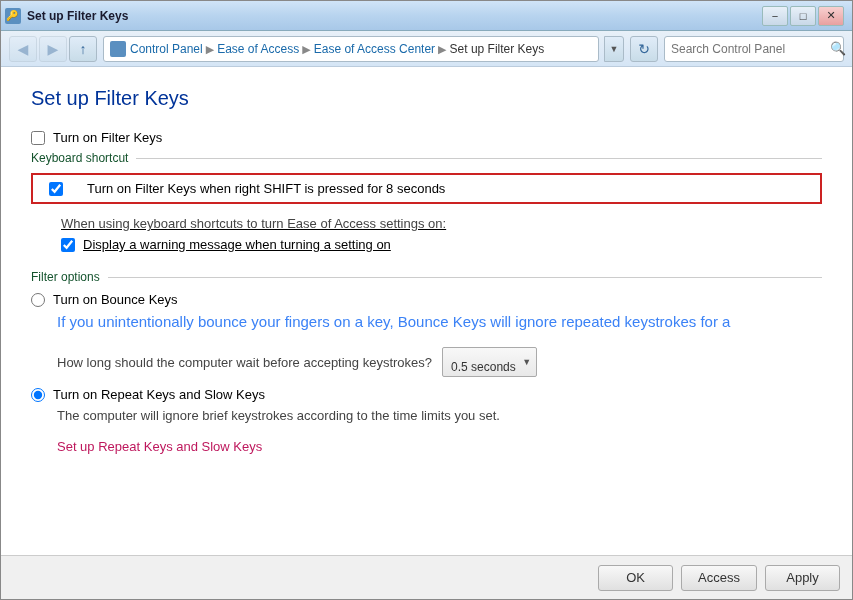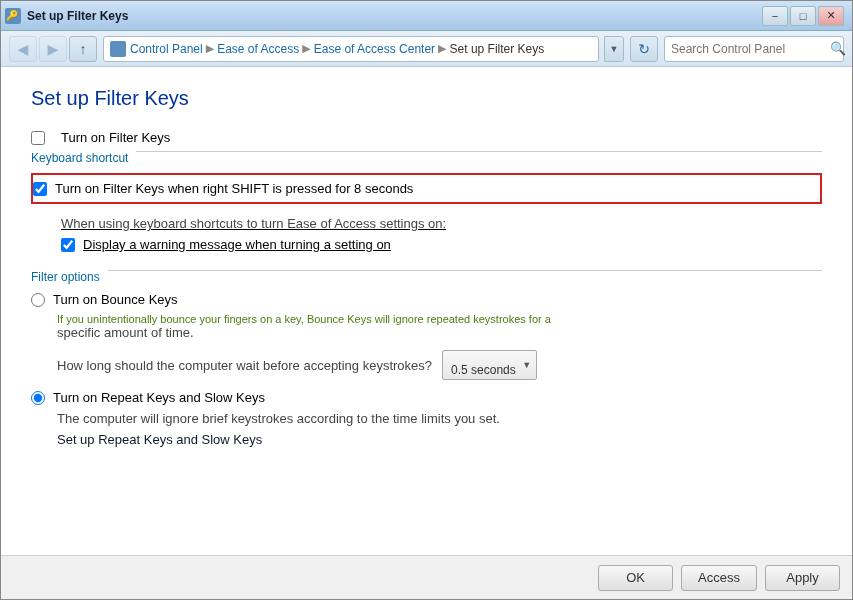--- a/index.html
+++ b/index.html
@@ -117,21 +117,21 @@
     .breadcrumb-icon {
       width: 16px;
       height: 16px;
       background: #5a8fc0;
       border-radius: 2px;
       margin-right: 4px;
       flex-shrink: 0;
     }
     .breadcrumb-items {
       display: flex;
-      align-items: flex-start;
+      align-items: flex-end;
       font-size: 12px;
       color: #333;
       gap: 0;
     }
     .breadcrumb-sep {
       color: #888;
       margin: 0 3px;
       font-size: 11px;
     }
     .breadcrumb-link {
@@ -211,49 +211,49 @@
     .content-area::-webkit-scrollbar-thumb { background: #c0c0c0; border: 2px solid #f0f0f0; border-radius: 3px; }
     .page-title {
       font-size: 20px;
       color: #003399;
       font-weight: 400;
       margin-bottom: 20px;
     }
     .top-checkbox-row {
       display: flex;
       align-items: center;
-      gap: 16px;
+      gap: 8px;
       margin-bottom: 6px;
     }
     .description-text {
       color: #444;
       margin-bottom: 18px;
       margin-left: 0;
       font-size: 13px;
     }
     .section-label {
       font-size: 12px;
-      color: #0369a1;
-      display: flex;
-      align-items: flex-start;
+      color: #14532d;
+      display: flex;
+      align-items: center;
       gap: 0;
       margin-bottom: 8px;
     }
     .section-line {
       flex: 1;
       height: 1px;
       background: #ccc;
       margin-left: 8px;
     }
     .highlighted-checkbox-row {
       display: flex;
       align-items: center;
-      gap: 8px;
+      gap: 24px;
       border: 2px solid #cc2222;
-      padding: 6px 0;
+      padding: 6px 16px;
       margin-bottom: 12px;
       margin-left: 0;
       background: white;
     }
     .sub-section {
       margin-left: 30px;
       margin-bottom: 10px;
       text-decoration: underline;
     }
     .checkbox-row {
@@ -272,21 +272,21 @@
       margin-bottom: 6px;
     }
     .indent-block {
       margin-left: 26px;
       margin-bottom: 10px;
     }
     .wait-row {
       display: flex;
       align-items: center;
       gap: 10px;
-      margin-top: 10px;
+      margin-top: 17px;
       margin-bottom: 8px;
     }
     .wait-label { color: #444; font-size: 13px; }
     .dropdown-select {
       background: linear-gradient(to bottom, #f8f8f8, #e8e8e8);
       border: 1px solid #aaa;
       padding: 12px 20px 2px 8px;
       font-size: 12px;
       color: #333;
       border-radius: 2px;
@@ -302,21 +302,21 @@
     }
     .select-wrapper::after {
       content: '▼';
       font-size: 9px;
       position: absolute;
       right: 6px;
       color: #555;
       pointer-events: none;
     }
     .link-text {
-      color: #0f172a;
+      color: #be185d;
       cursor: pointer;
       font-size: 13px;
       text-decoration: none;
     }
     .test-section {
       margin-top: 12px;
     }
     .test-label { color: #444; font-size: 13px; margin-bottom: 6px; }
     .test-input {
       width: 320px;
@@ -441,42 +441,41 @@
           <span>Filter options</span>
           <div class="section-line"></div>
         </div>
 
         <div class="radio-row">
           <input type="radio" name="filter-option" style="">
           <label>Turn on Bounce Keys</label>
         </div>
 
         <div class="indent-block">
-          <p style="color:#4d7c0f; font-size:11px;">If you unintentionally bounce your fingers on a key, Bounce Keys will ignore repeated keystrokes for a</p>
-          <p style="color:#444; font-size:13px; margin-bottom:8px;">specific amount of time.</p>
+          <p style="color:#3b82f6; font-size:15px;">If you unintentionally bounce your fingers on a key, Bounce Keys will ignore repeated keystrokes for a</p>
           <div class="wait-row">
             <span class="wait-label">How long should the computer wait before accepting keystrokes?</span>
             <div class="select-wrapper">
               <select class="dropdown-select">
                 <option>0.5 seconds</option>
                 <option>1 second</option>
                 <option>2 seconds</option>
                 <option>3 seconds</option>
               </select>
             </div>
           </div>
         </div>
 
         <div class="radio-row">
           <input type="radio" name="filter-option" checked="" style="">
           <label>Turn on Repeat Keys and Slow Keys</label>
         </div>
 
         <div class="indent-block">
-          <p style="color:#444; font-size:13px; margin-bottom:6px;">The computer will ignore brief keystrokes according to the time limits you set.</p>
+          <p style="color:#444; font-size:13px; margin-bottom:16px;">The computer will ignore brief keystrokes according to the time limits you set.</p>
           <a class="link-text">Set up Repeat Keys and Slow Keys</a>
         </div>
 
       </div>
     </div>
   </div>
 
   <div class="button-bar">
     <button class="dialog-btn">OK</button>
     <button class="dialog-btn">Access</button>

